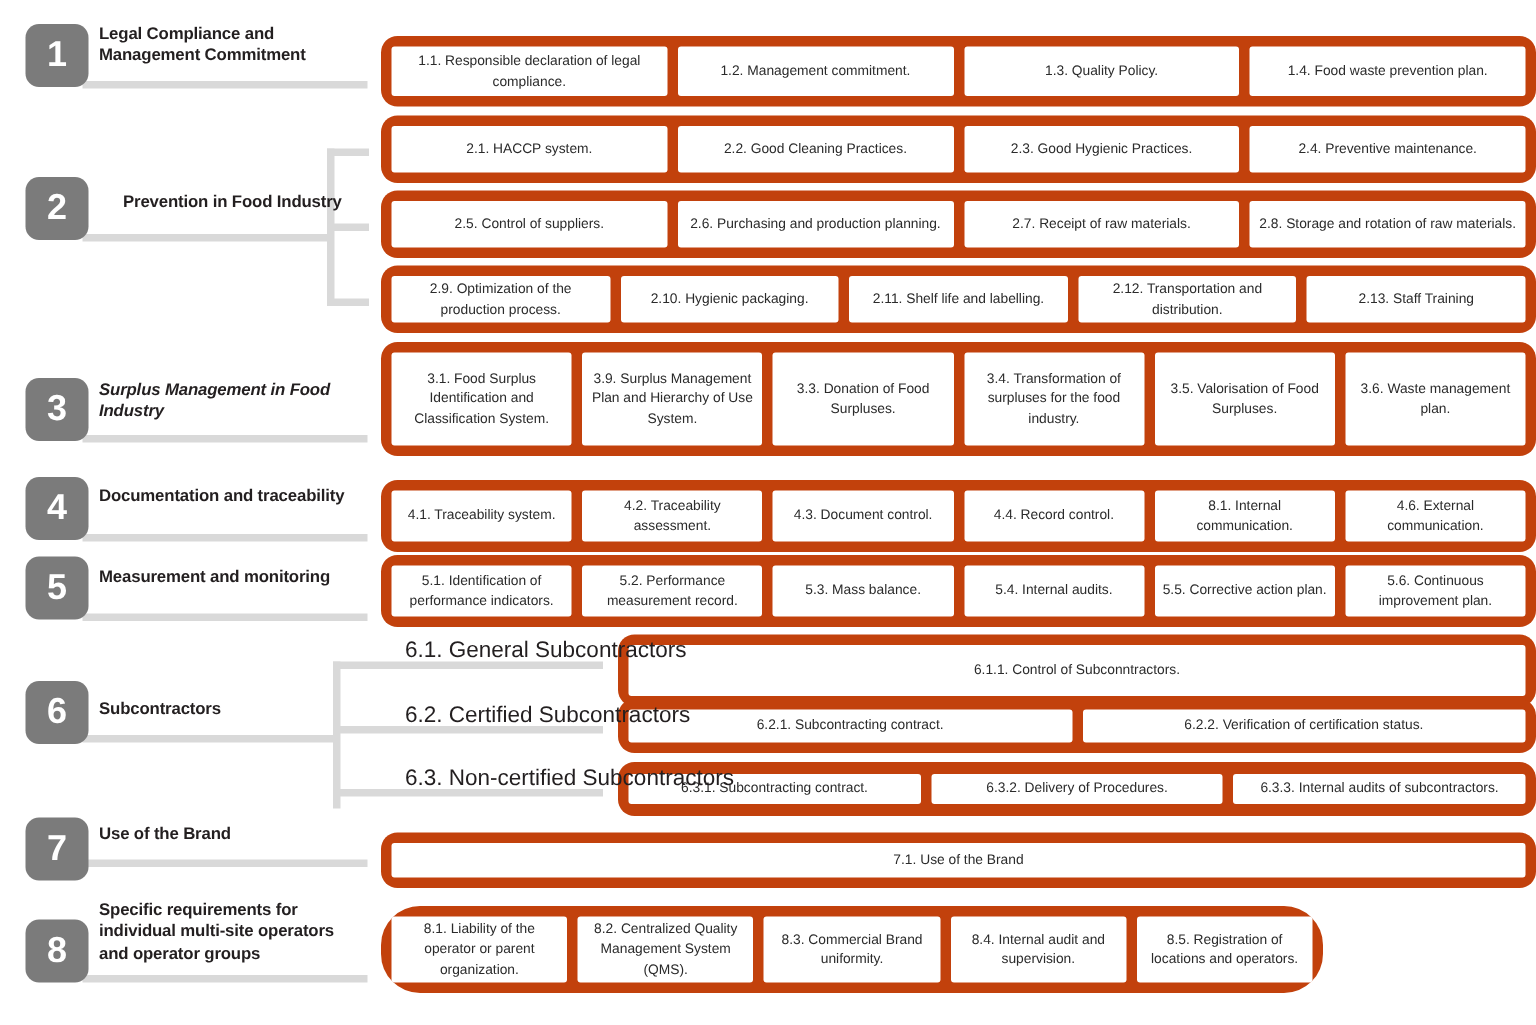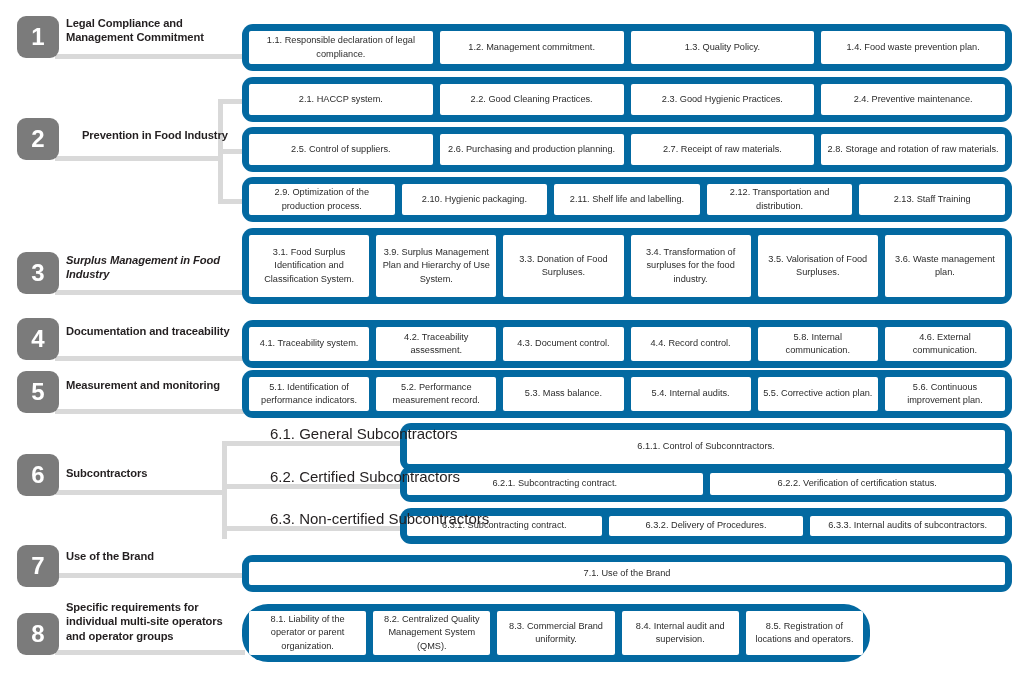--- a/index.html
+++ b/index.html
@@ -67,28 +67,29 @@
   .branch {
     position: absolute;
     height: 5px;
     background: #d9d9d9;
     z-index: 1;
   }
 
   
   .band {
     position: absolute;
-    background: #0369a1;
+    background: #c2410c;
     border-radius: 11px;
     display: flex;
     align-items: stretch;
     padding: 7px;
     box-sizing: border-box;
     gap: 7px;
     z-index: 2;
+    margin-left: 12px;
   }
 
   .card {
     background: #ffffff;
     border-radius: 2px;
     display: flex;
     align-items: center;
     justify-content: center;
     text-align: center;
     font-size: 9.2px;
@@ -175,21 +176,21 @@
   </div>
 
   <div class="section-badge" style="left:17px; top:318px;">4</div>
   <div class="section-title" style="left:66px; top:324px; width:180px;">Documentation and traceability</div>
   <div class="stem" style="left:55px; top:356px; width:190px;"></div>
   <div class="band" style="left:242px; top:320px; width:770px; height:48px;">
     <div class="card">4.1. Traceability system.</div>
     <div class="card">4.2. Traceability assessment.</div>
     <div class="card">4.3. Document control.</div>
     <div class="card">4.4. Record control.</div>
-    <div class="card">5.8. Internal communication.</div>
+    <div class="card">8.1. Internal communication.</div>
     <div class="card">4.6. External communication.</div>
   </div>
 
   <div class="section-badge" style="left:17px; top:371px;">5</div>
   <div class="section-title" style="left:66px; top:378px; width:180px;">Measurement and monitoring</div>
   <div class="stem" style="left:55px; top:409px; width:190px;"></div>
   <div class="band" style="left:242px; top:370px; width:770px; height:48px;">
     <div class="card">5.1. Identification of performance indicators.</div>
     <div class="card">5.2. Performance measurement record.</div>
     <div class="card">5.3. Mass balance.</div>

